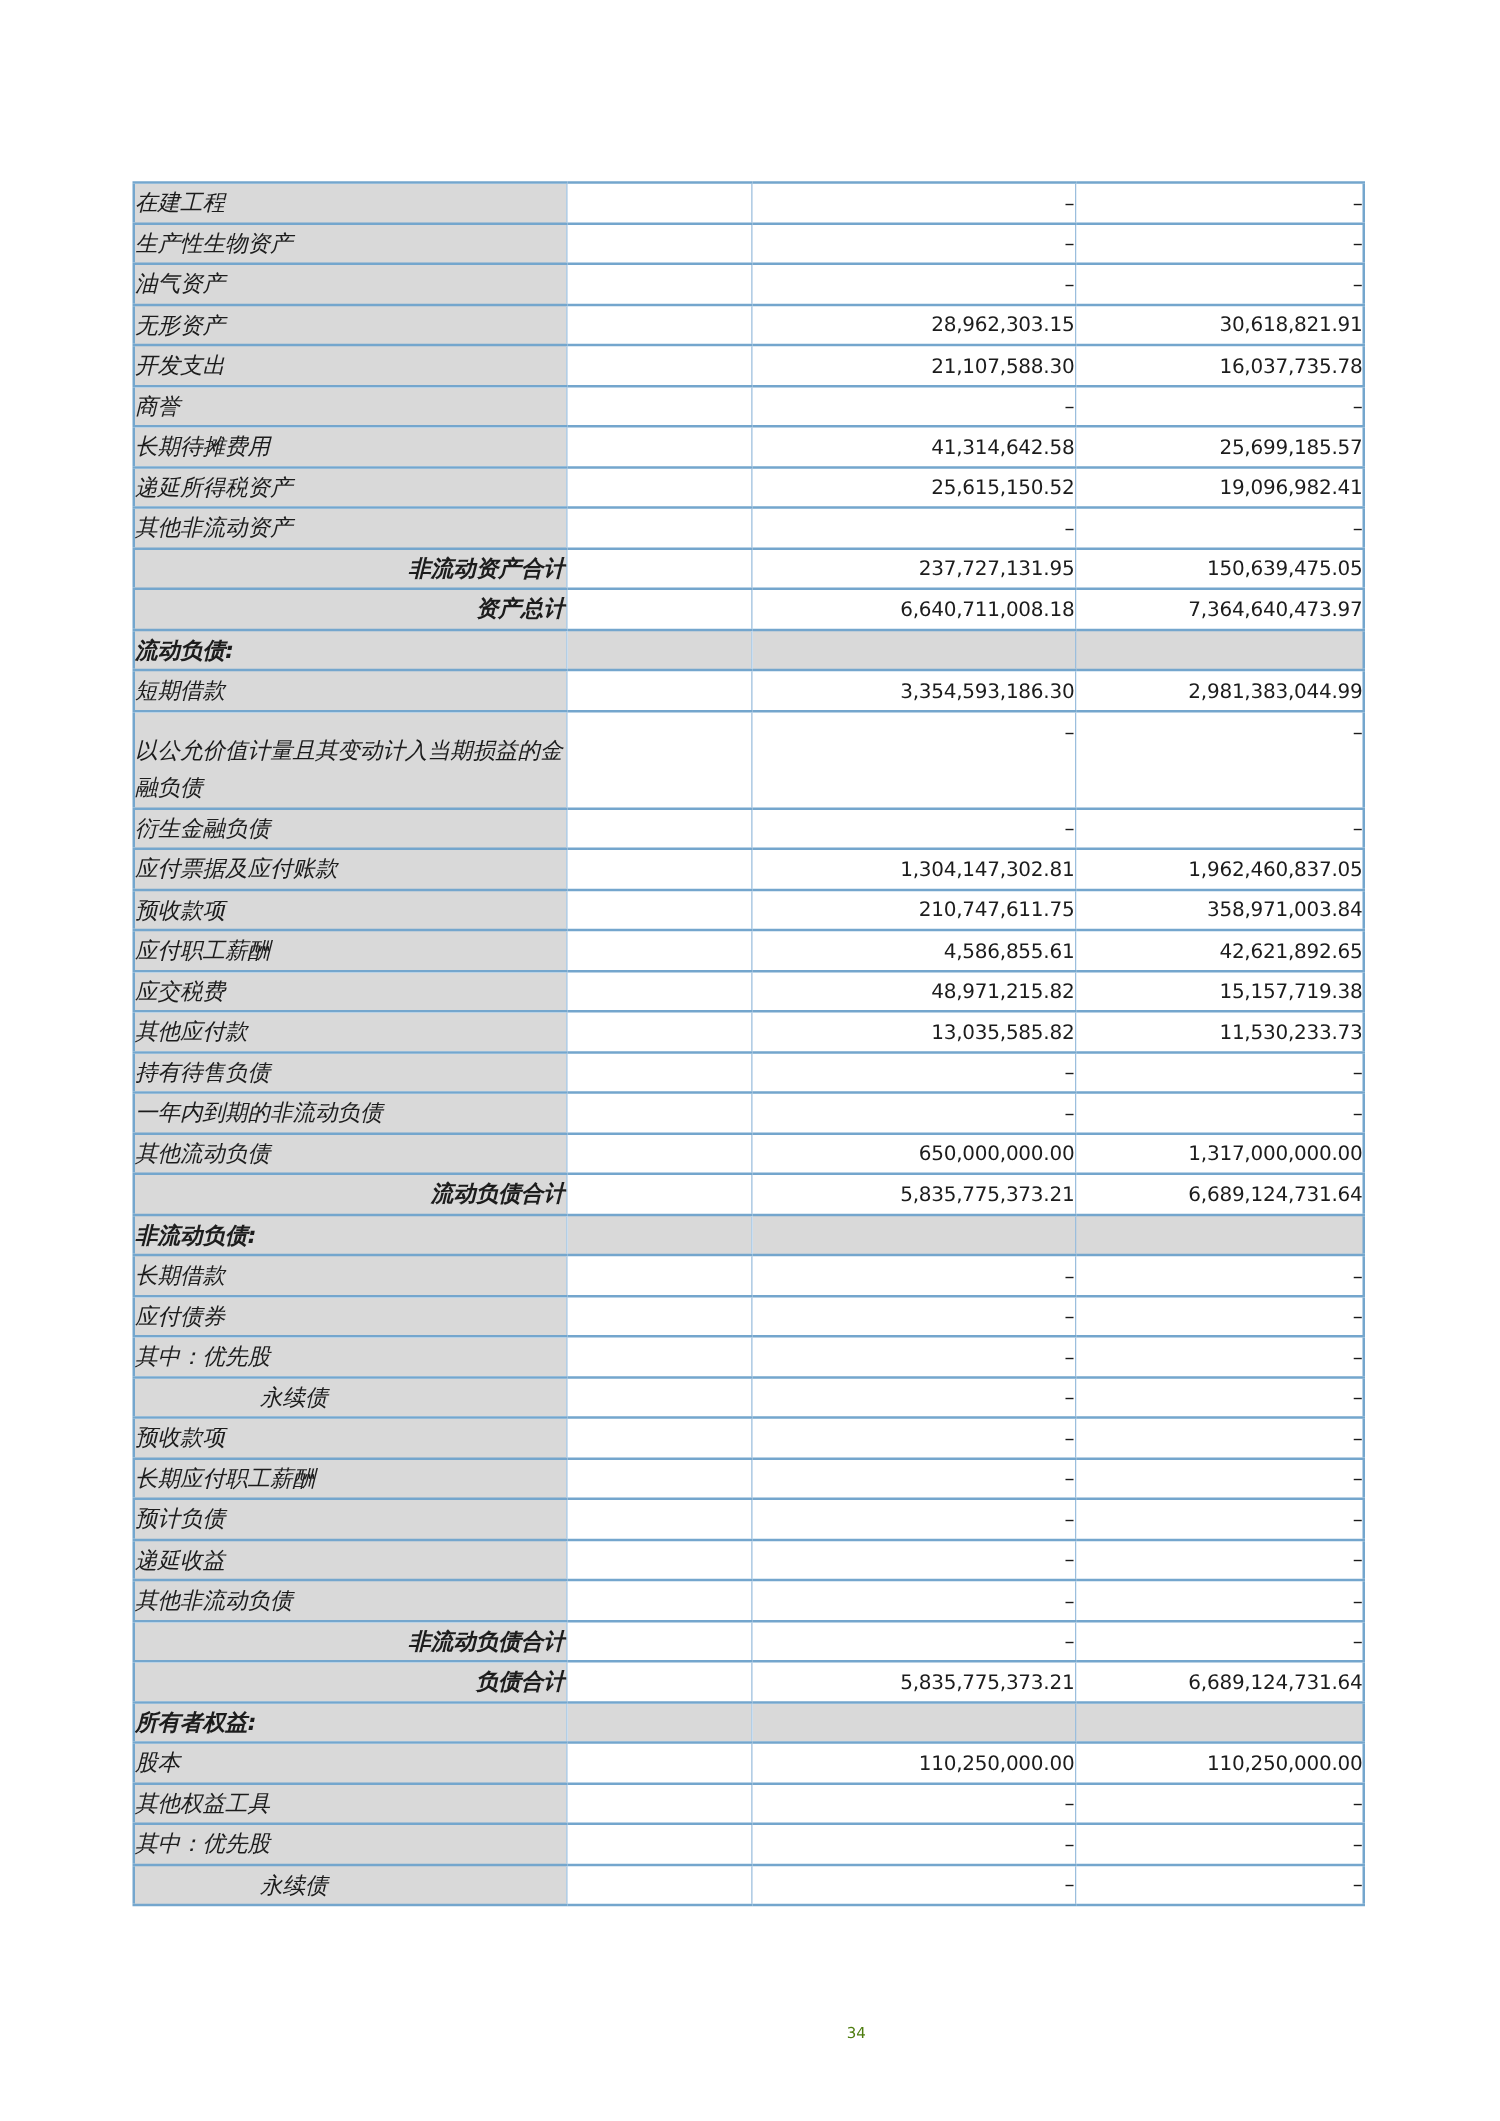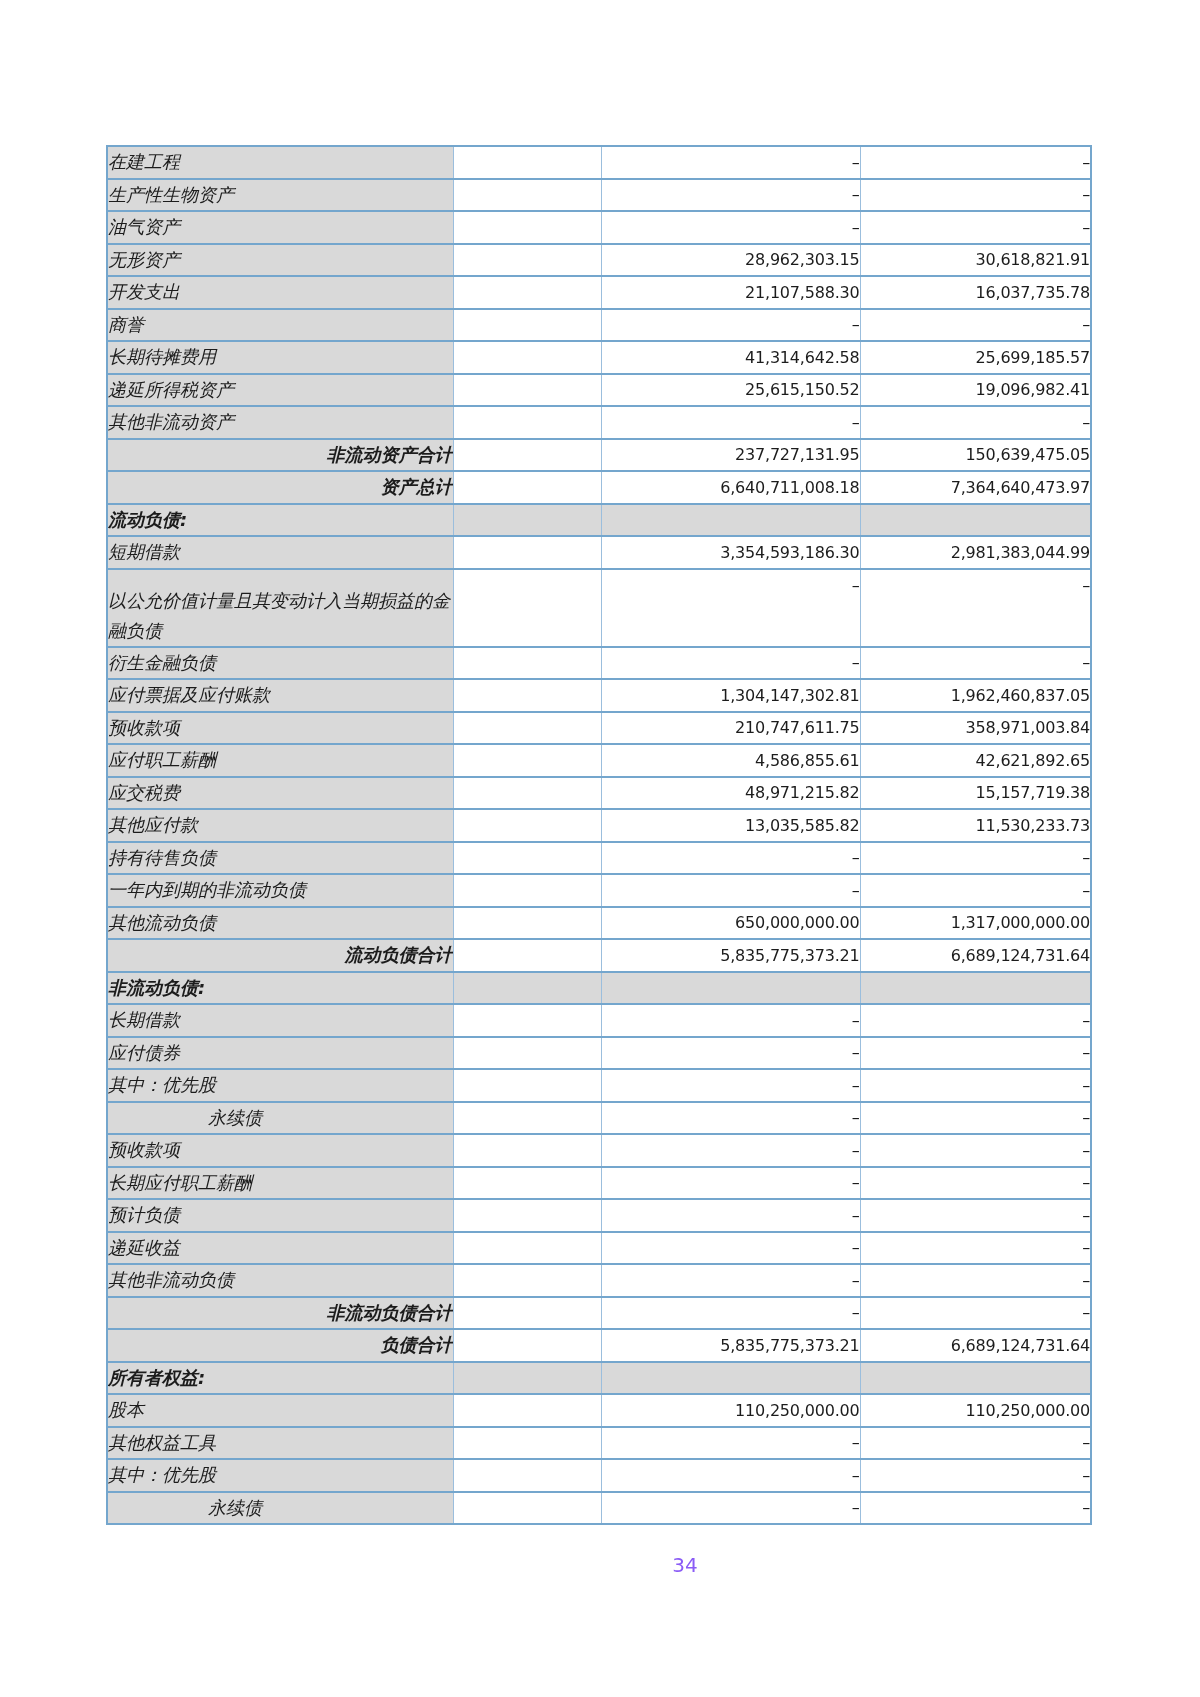--- a/index.html
+++ b/index.html
@@ -69,25 +69,25 @@
   tr.row-tall td{vertical-align:top;}
   tr.row-tall td.lbl{
     white-space:normal;
     line-height:30px;
     padding-top:16px;
   }
   tr.row-tall td.num{padding-top:6px;}
   .page-number{
     position:absolute;
     left:645px;
-    top:1553px;
+    top:1619px;
     width:80px;
     text-align:center;
-    font-size:20px;
-    color:#8b5cf6;
+    font-size:12px;
+    color:#4d7c0f;
   }
 </style>
 </head>
 <body>
 
 <div class="page">
 
   <table class="fin-table">
     <colgroup>
       <col style="width:346px">

